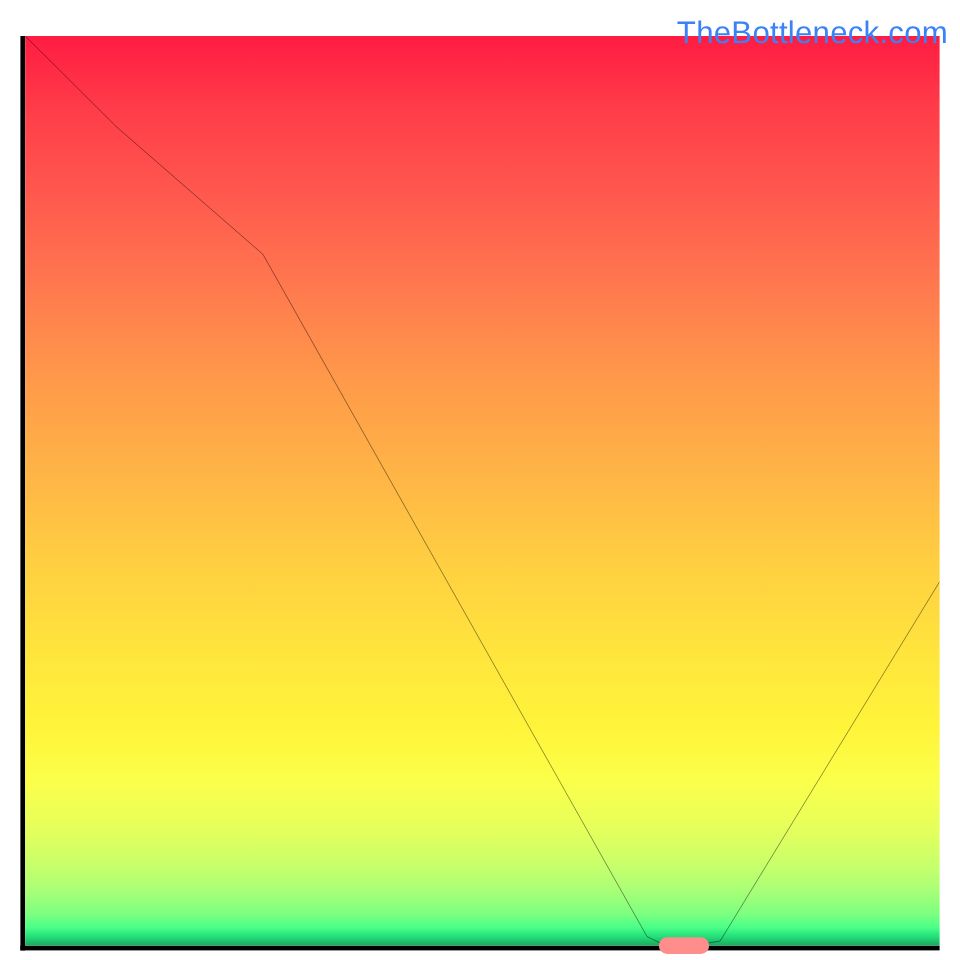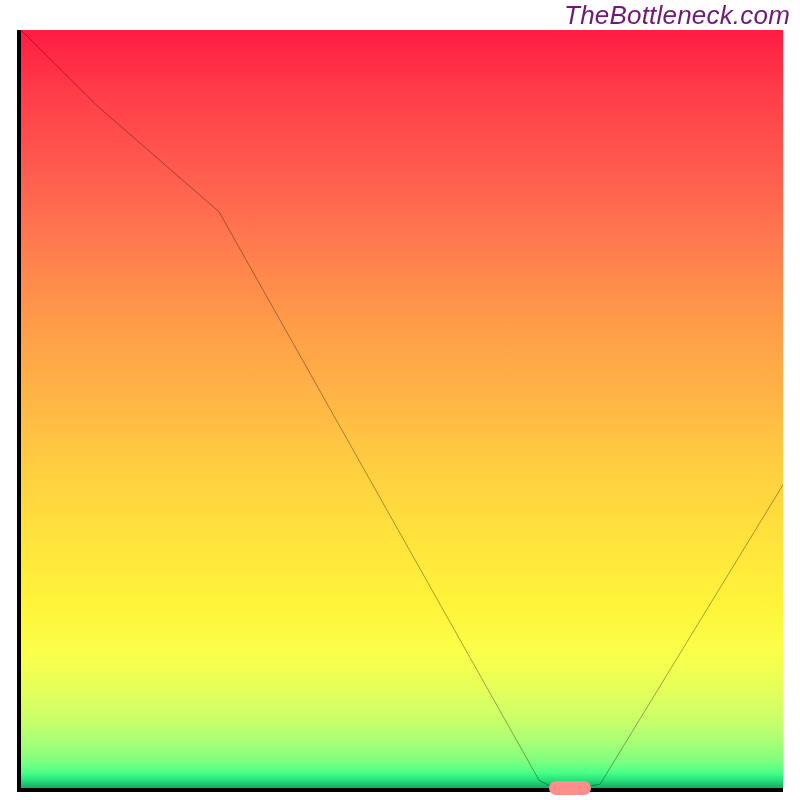--- a/index.html
+++ b/index.html
@@ -11,28 +11,27 @@
     font-family: Arial, Helvetica, sans-serif;
   }
   .frame {
     position: relative;
     width: 800px;
     height: 800px;
     box-sizing: border-box;
   }
   .watermark {
     position: absolute;
-    top: 0;
+    top: 12px;
     right: 10px;
     font-size: 26px;
     font-weight: 500;
-    color: #701a75;
+    color: #3b82f6;
     letter-spacing: 0.2px;
     z-index: 20;
-    font-style: italic;
   }
   .plot-area {
     position: absolute;
     left: 17px;
     right: 17px;
     top: 30px;
     bottom: 8px;
     border-left: 4px solid #000;
     border-bottom: 4px solid #000;
     box-sizing: border-box;

